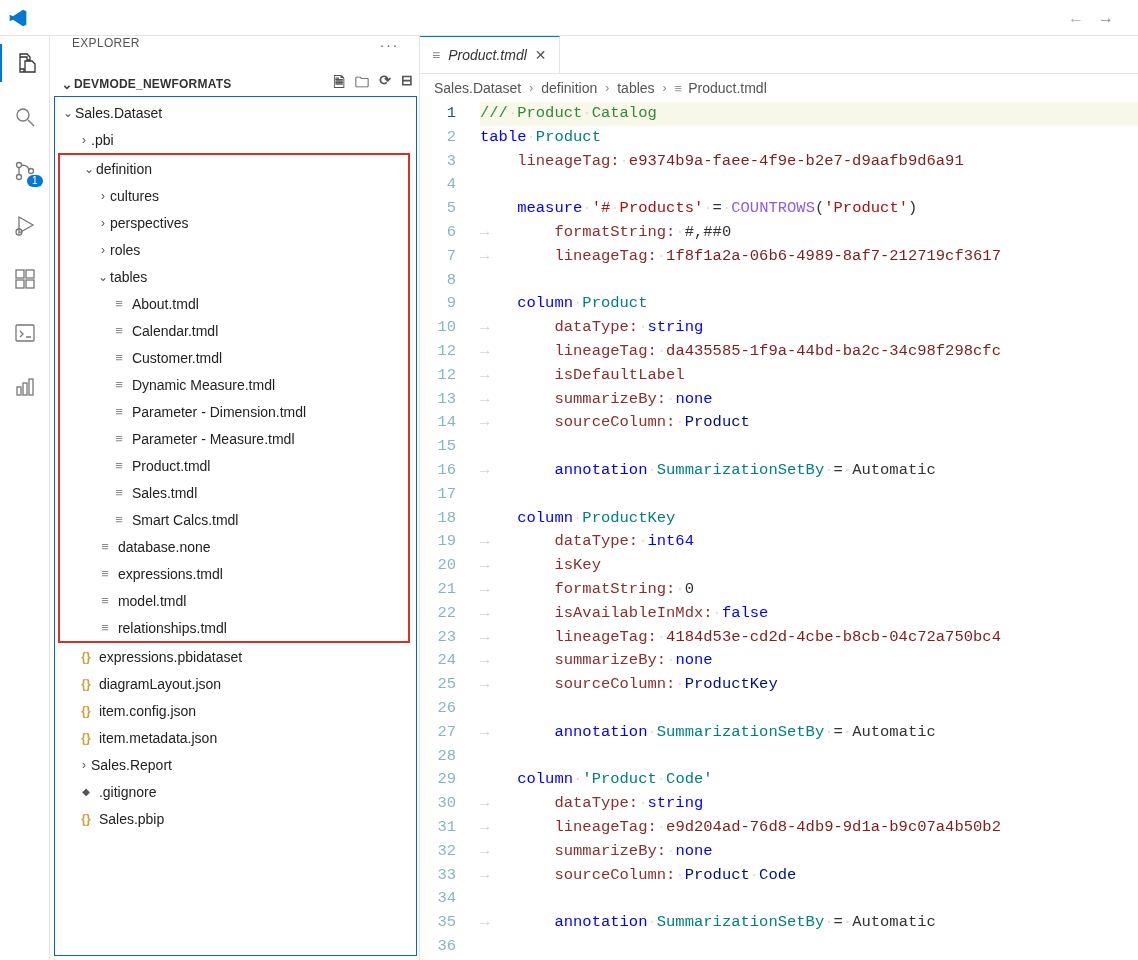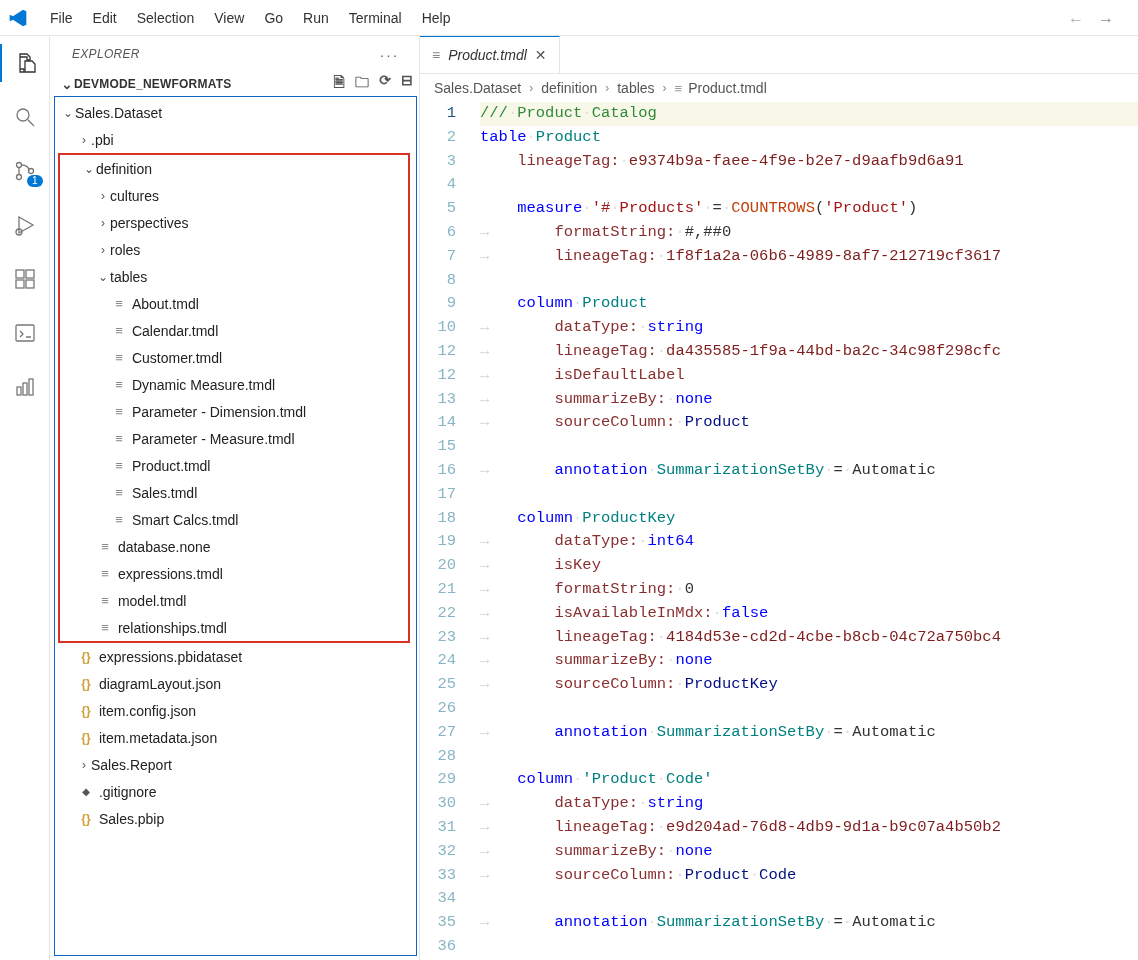--- a/index.html
+++ b/index.html
@@ -19,21 +19,21 @@
 
 .activitybar { width: 50px; border-right: 1px solid #e5e5e5; display: flex; flex-direction: column; align-items: center; padding-top: 14px; gap: 28px; }
 .activitybar .ab-item { width: 26px; height: 26px; display: flex; align-items: center; justify-content: center; color: #777; cursor: pointer; position: relative; }
 .activitybar .ab-item.active::before { content: ""; position: absolute; left: -12px; top: -6px; bottom: -6px; width: 2px; background: #0078d4; }
 .activitybar .ab-item.active { color: #333; }
 .activitybar svg { width: 24px; height: 24px; stroke: currentColor; fill: none; stroke-width: 1.3; }
 .badge { position: absolute; bottom: -3px; right: -5px; background: #0078d4; color: #fff; font-size: 10px; border-radius: 8px; padding: 1px 5px; line-height: 1; }
 
 
 .sidebar { width: 370px; border-right: 1px solid #e5e5e5; display: flex; flex-direction: column; overflow: hidden; }
-.sidebar-header { display: flex; align-items: center; height: 36px; padding: 0 20px 0 22px; font-size: 12px; color: #555; letter-spacing: 0.3px; font-style: italic; }
+.sidebar-header { display: flex; align-items: flex-start; height: 36px; padding: 0 20px 0 22px; font-size: 12px; color: #555; letter-spacing: 0.3px; }
 .sidebar-header .dots { margin-left: auto; font-size: 15px; color: #666; cursor: pointer; letter-spacing: 1.5px; }
 .section-header { display: flex; align-items: center; height: 24px; padding: 0 6px 0 10px; font-size: 12px; font-weight: 700; letter-spacing: 0.2px; }
 .section-header .chev { width: 14px; text-align: center; font-size: 13px; color: #444; }
 .section-actions { margin-left: auto; display: flex; gap: 10px; color: #555; }
 .section-actions span { cursor: pointer; font-size: 14px; }
 .tree { flex: 1; overflow: auto; border: 1px solid #0a66c2; margin: 0 2px 4px 4px; padding-top: 2px; }
 .tree-row { display: flex; align-items: center; height: 27px; font-size: 14px; color: #222; cursor: pointer; white-space: nowrap; }
 .tree-row .chev { width: 14px; text-align: center; font-size: 12px; color: #555; }
 .tree-row .icon { width: 18px; text-align: center; color: #777; }
 .tree-row .icon.json { color: #cc9f36; font-weight: 700; font-size: 12px; }
@@ -59,39 +59,38 @@
 .gutter { width: 52px; text-align: right; padding-right: 16px; color: #6a9955aa; user-select: none; }
 .gutter .ln { color: #237893; opacity: 0.55; }
 .gutter .ln.cur { color: #155a7a; opacity: 1; }
 .code { flex: 1; white-space: pre; padding-left: 8px; }
 .tok-comment { color: #308a3a; }
 .tok-keyword { color: #0000ff; margin-top: 12px; }
 .tok-name { color: #008080; }
 .tok-prop { color: #8a2f2f; }
 .tok-string { color: #a31515; }
 .tok-value { color: #7f1d1d; }
-.tok-func { color: #c2410c; }
+.tok-func { color: #8b5cf6; }
 .tok-ident { color: #001080; }
 .tok-plain { color: #333; }
 .hl-line { background: #f8f8e8; display: inline-block; width: 100%; }
 .ws { color: #ddd; }
 .arr { color: #d4d4d4; }
 </style>
 </head>
 <body>
 
 <div class="root">
 
   <div class="menubar">
     <span class="logo">
       <svg viewBox="0 0 24 24">
           <path d="M18 2 L22 4 L22 20 L18 22 L6 14 L2 16 L2 8 L6 10 Z" fill="#0078d4" stroke="none"></path>
         </svg>
     </span>
-    <span id="menu-items"><span class="menu-item">File</span><span class="menu-item">Edit</span><span class="menu-item">Selection</span><span class="menu-item">View</span><span class="menu-item">Go</span><span class="menu-item">Run</span><span class="menu-item">Terminal</span><span class="menu-item">Help</span></span>
     <div class="nav-arrows">
       <span>←</span>
       <span class="fwd">→</span>
     </div>
   </div>
 
   <div class="main">
 
     <div class="activitybar">
       <div class="ab-item active">

